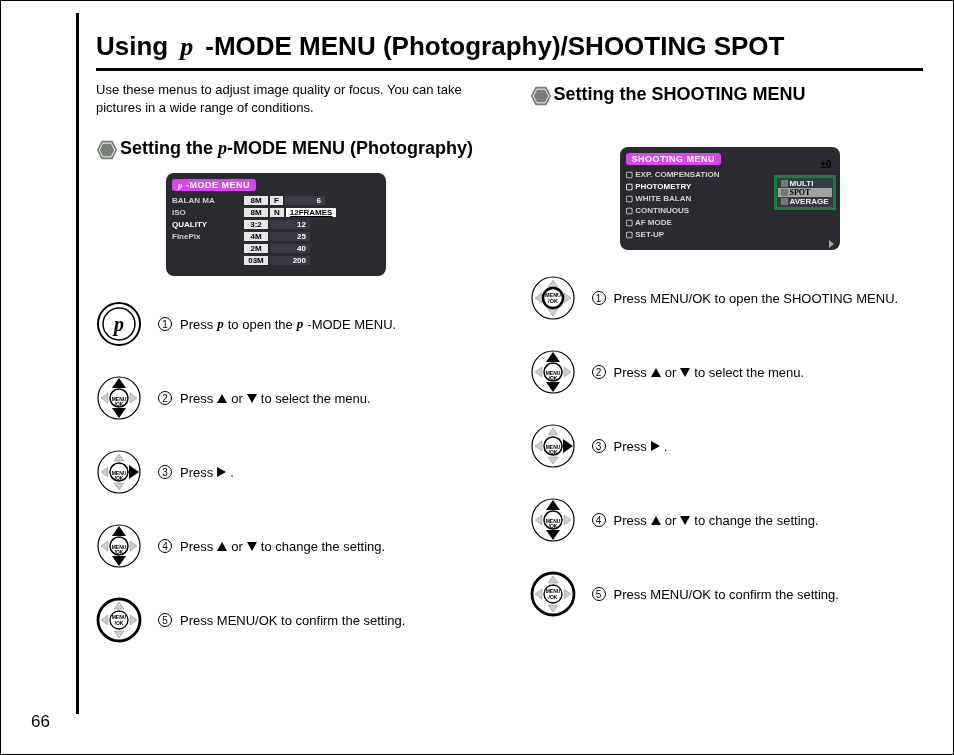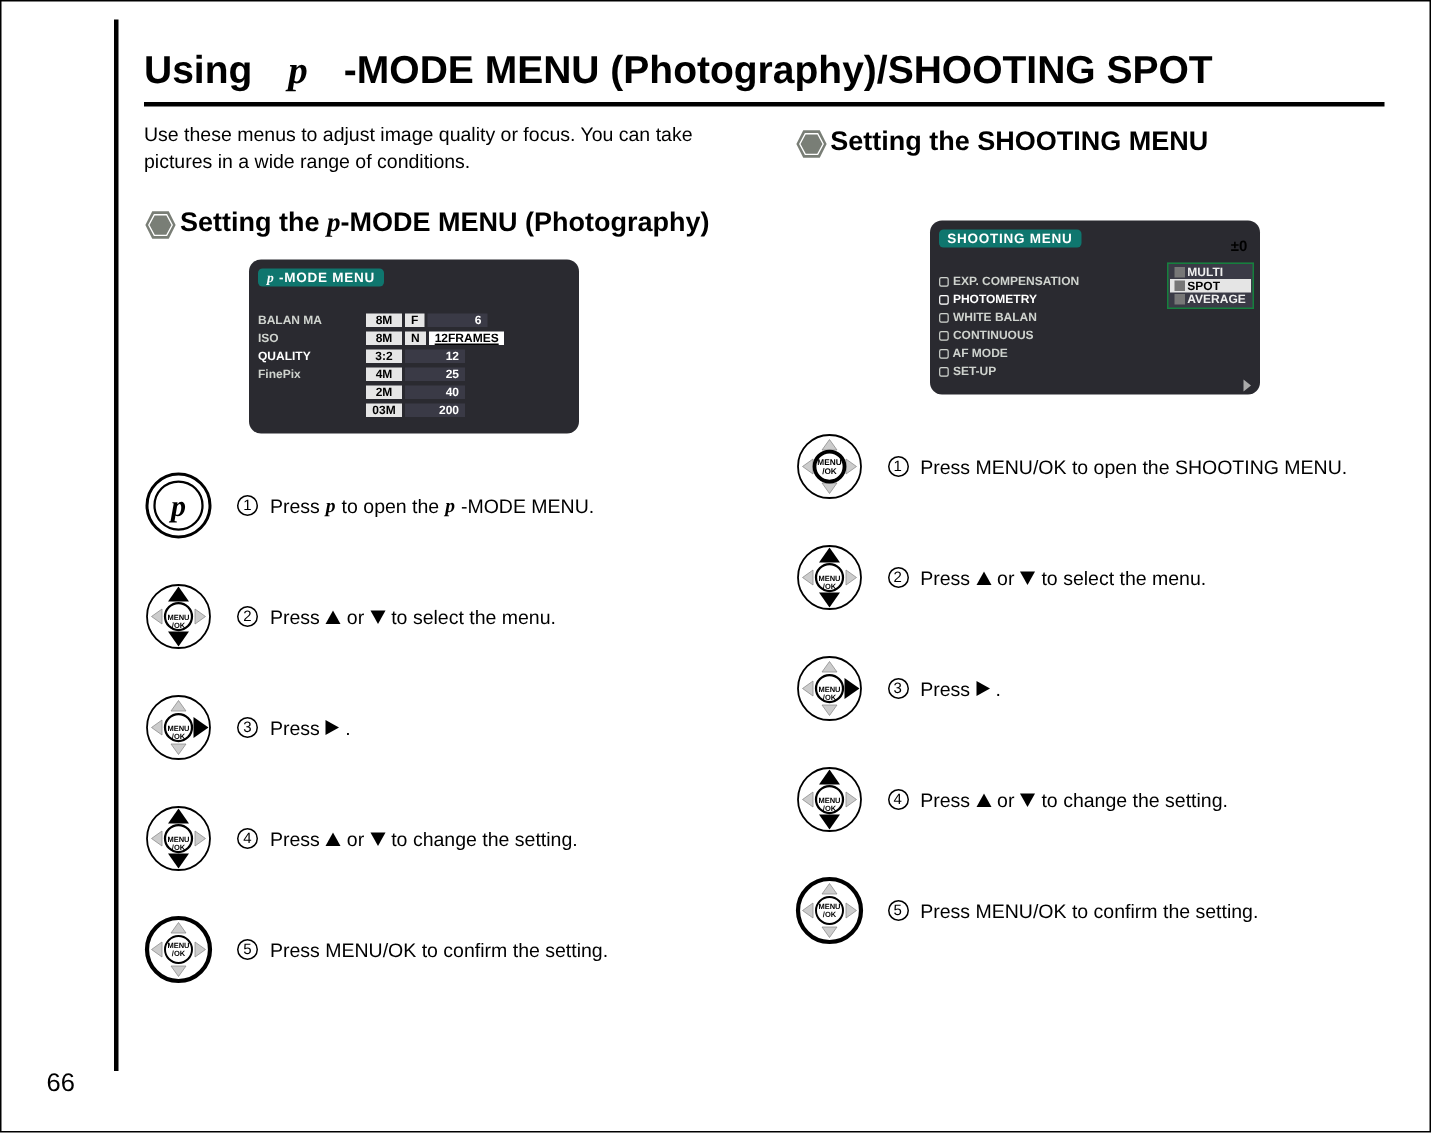--- a/index.html
+++ b/index.html
@@ -28,21 +28,21 @@
   .page-title-row {
     border-bottom: 3px solid #000;
     padding-bottom: 6px;
     margin-bottom: 10px;
   }
   h1 {
     font-size: 26px;
     font-weight: bold;
     display: flex;
     align-items: baseline;
-    gap: 24px;
+    gap: 12px;
   }
   .f-glyph {
     font-family: "Times New Roman", serif;
     font-style: italic;
     font-weight: bold;
   }
   .intro {
     font-size: 13px;
     line-height: 1.4;
     max-width: 380px;
@@ -80,25 +80,25 @@
     font-weight: bold;
     border-radius: 8px;
     padding: 6px 6px 10px;
     width: 220px;
     position: relative;
     font-family: Arial, sans-serif;
   }
   .lcd-title {
     font-size: 9px;
     letter-spacing: .5px;
-    background: #0f766e;
+    background: #d946ef;
     display: inline-block;
     padding: 1px 6px;
     border-radius: 3px;
-    margin-bottom: 16px;
+    margin-bottom: 3px;
   }
   .lcd-row {
     display: flex;
     align-items: center;
     gap: 2px;
     height: 12px;
   }
   .lcd-label {
     width: 70px;
     color: #cfd3ce;
@@ -139,26 +139,26 @@
     width:0; height:0;
     border-top:4px solid transparent;
     border-bottom:4px solid transparent;
     border-left:5px solid #aaa;
   }
   .lcd-right-popup {
     position:absolute;
     right: 4px;
     top: 28px;
     background:#3a3a46;
-    border:1px solid #15803d;
+    border:3px solid #15803d;
     padding:1px;
     font-size:8px;
   }
   .lcd-right-popup div { padding:0 3px; color:#eee; white-space:nowrap; display:flex; gap:2px; }
-  .lcd-right-popup div.sel { background:#e5e5e5; color:#000; }
+  .lcd-right-popup div.sel { background:#a3a3a3; color:#000;font-family:Liberation Serif, serif; }
   .lcd-right-popup .sq { width:7px; height:7px; background:#777; display:inline-block; margin-top:1px; }
   
   .steps { margin-left: 0; }
   .step-row {
     display: flex;
     align-items: center;
     gap: 16px;
     margin-bottom: 28px;
   }
   .step-icon-wrap {

